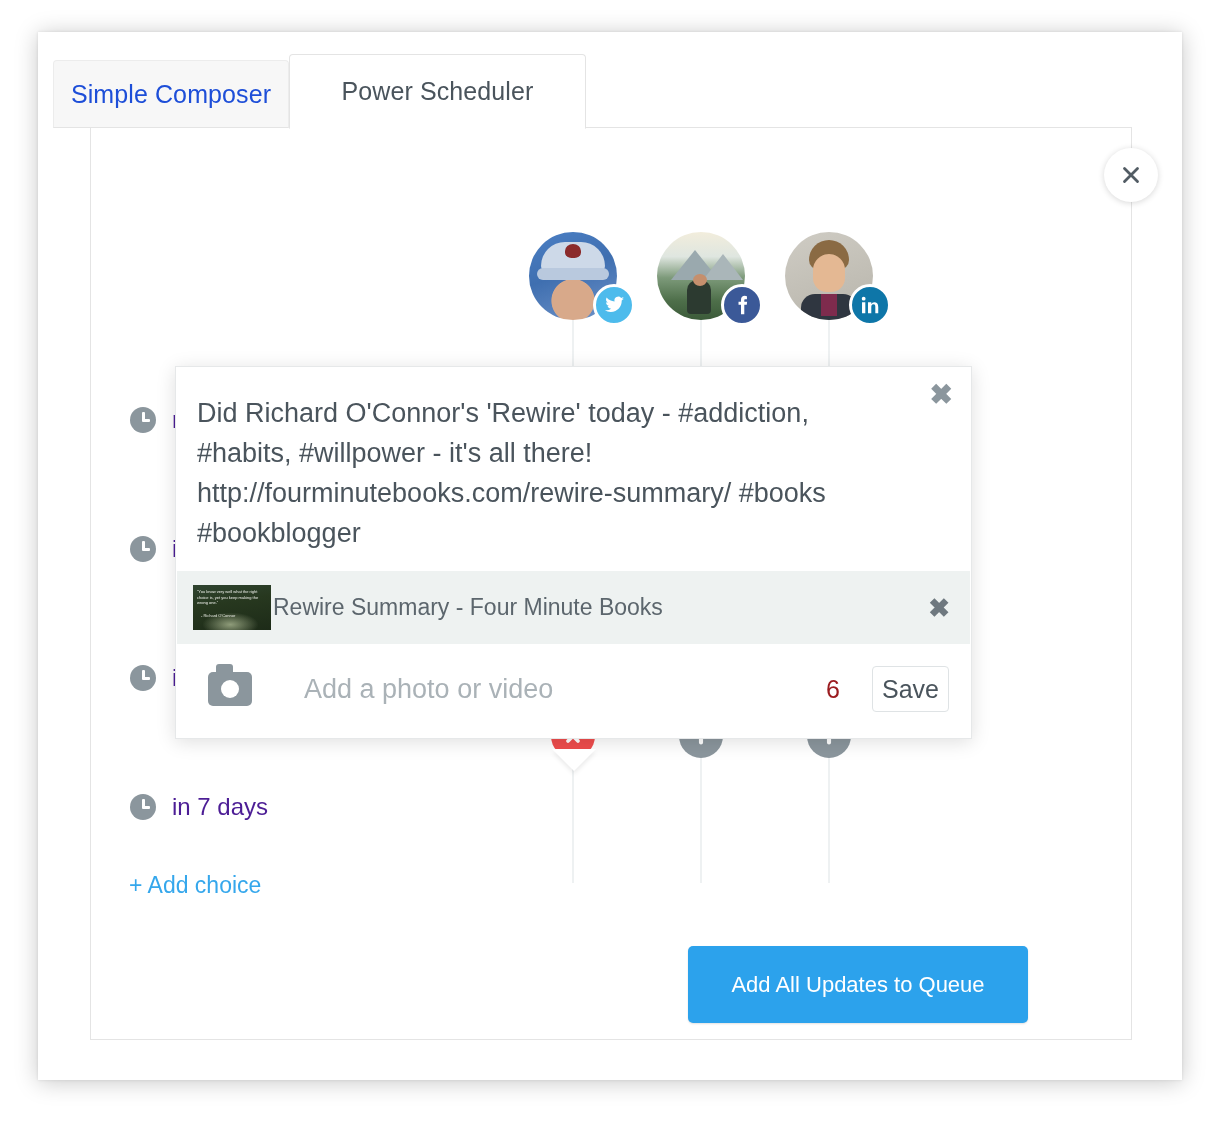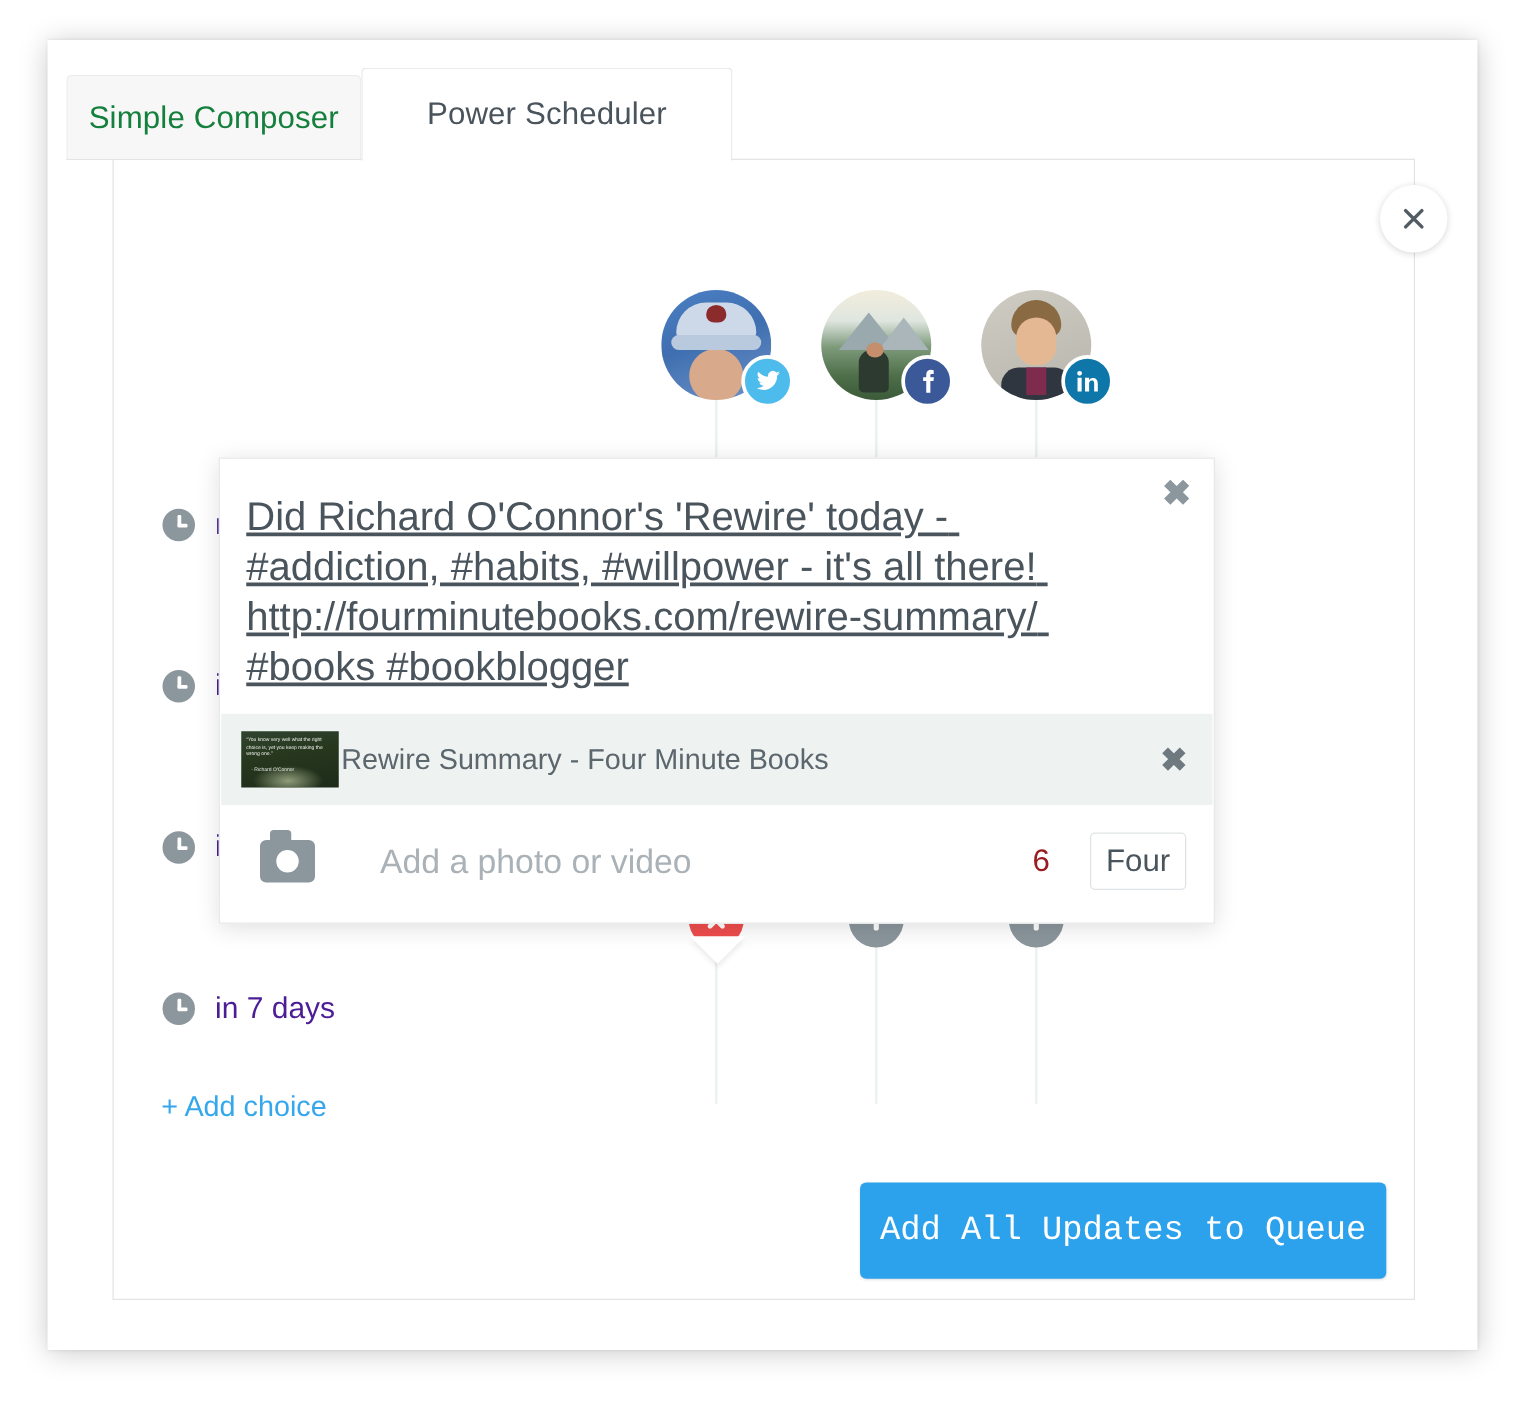--- a/index.html
+++ b/index.html
@@ -35,21 +35,21 @@
     justify-content: center;
     font-size: 25px;
     letter-spacing: .1px;
     cursor: pointer;
     border-top-left-radius: 4px;
     border-top-right-radius: 4px;
   }
   .tab.inactive {
     width: 236px;
     background: #f7f7f7;
-    color: #15803d;
+    color: #1d4ed8;
     border: 1px solid #ececec;
     border-bottom: 1px solid #e4e4e4;
     text-align: right;
   }
   .tab.active {
     width: 297px;
     height: 75px;
     background: #ffffff;
     color: #4a545c;
     border: 1px solid #e4e4e4;
@@ -174,27 +174,27 @@
     font-size: 23px;
     color: #35a7ec;
     cursor: pointer;
     z-index: 5;
   }
 
   
   .cta {
     position: absolute;
     left: 689px; top: 945px;
-    width: 421px; height: 77px;
+    width: 340px; height: 77px;
     background: #2ca2ec;
     border: none;
     border-radius: 5px;
     color: #ffffff;
-    font-size: 27px;
-    font-family: Liberation Mono, monospace;
+    font-size: 22px;
+    font-family: Liberation Sans, sans-serif;
     cursor: pointer;
     z-index: 5;
     box-shadow: 0 1px 2px rgba(0,0,0,0.12);
   }
 
   
   .composer {
     position: absolute;
     left: 175px; top: 366px;
     width: 797px;
@@ -208,26 +208,25 @@
     left: 552px; top: 749px;
     width: 0; height: 0;
     border-left: 22px solid transparent;
     border-right: 22px solid transparent;
     border-top: 22px solid #ffffff;
     z-index: 13;
     filter: drop-shadow(0 3px 2px rgba(0,0,0,0.08));
   }
   .composer-text {
     padding: 26px 71px 18px 21px;
-    font-size: 32px;
+    font-size: 27px;
     line-height: 40px;
     color: #4a545c;
     white-space: pre-wrap;
     word-break: break-word;
-    text-decoration: underline;
   }
   .composer-close {
     position: absolute;
     right: 18px; top: 14px;
     color: #8b969d;
     font-size: 28px;
     font-weight: bold;
     line-height: 1;
     cursor: pointer;
     z-index: 3;
@@ -449,21 +448,21 @@
       <div class="lp-text">
         <div class="lp-title">Rewire Summary - Four Minute Books</div>
       </div>
       <div class="lp-close">✖</div>
     </div>
 
     <div class="composer-footer">
       <span class="cam"></span>
       <input class="photo-input" type="text" placeholder="Add a photo or video" style="">
       <span class="counter">6</span>
-      <button class="save-btn">Four</button>
+      <button class="save-btn">Save</button>
     </div>
   </div>
 </div>
 
 <div class="modal-close">
   <svg width="26" height="26" viewBox="0 0 24 24" aria-hidden="true">
     <path d="M6 6 L18 18 M18 6 L6 18" stroke="#525c64" stroke-width="2.6" stroke-linecap="round"></path>
   </svg>
 </div>
 

